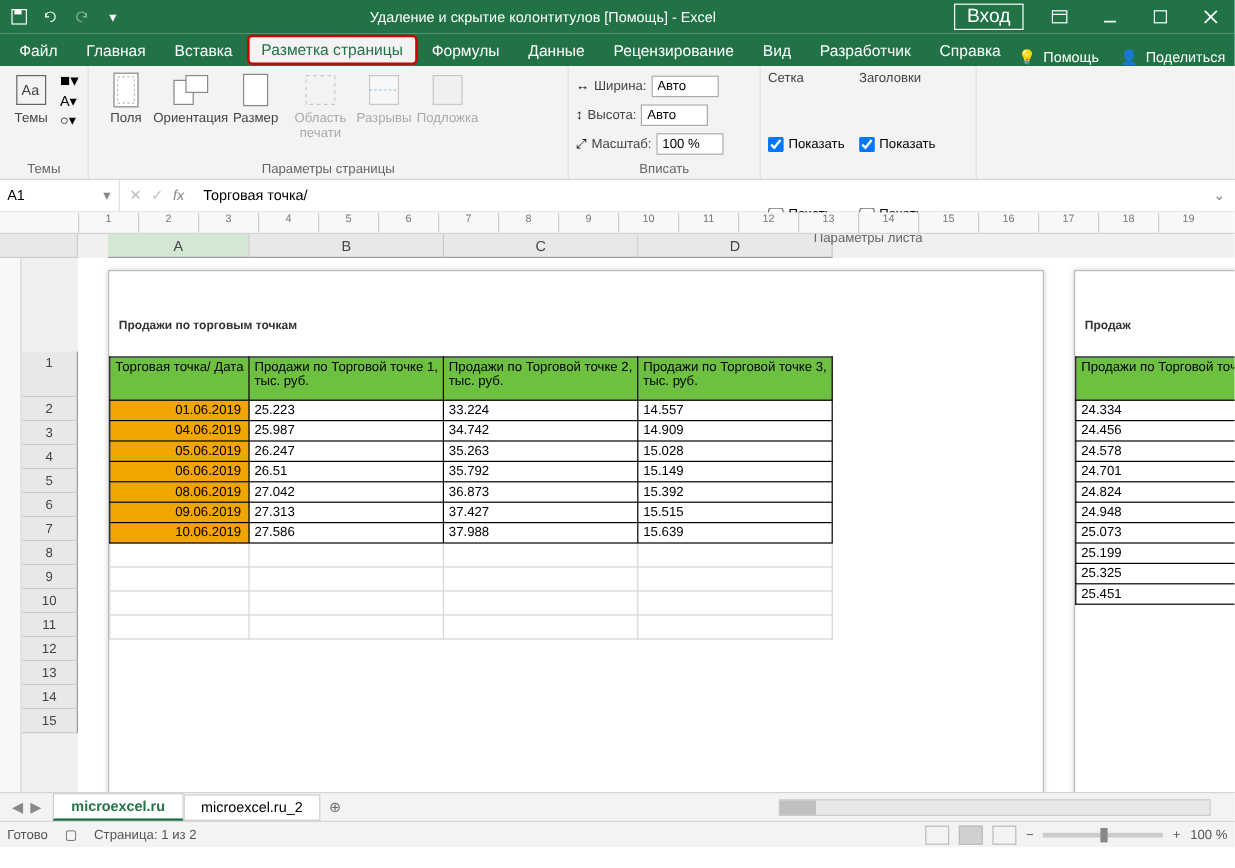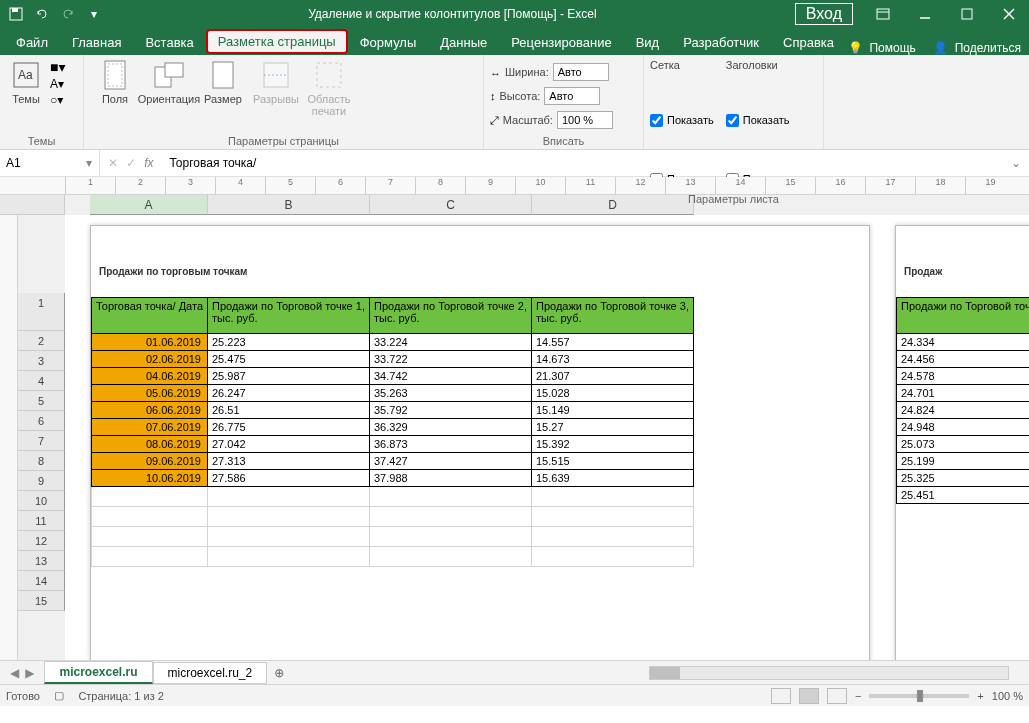--- a/index.html
+++ b/index.html
@@ -152,21 +152,21 @@
   <div class="menutab">Справка</div>
   <div class="menutabs-right">
     <span>💡</span>
     <span>Помощь</span>
     <span style="margin-left:12px">👤</span>
     <span>Поделиться</span>
   </div>
 </div>
 
 <div class="ribbon">
-  <div class="ribgroup" style="width:84px">
+  <div class="ribgroup" style="width:74px">
     <div class="ribgroup-content">
       <div class="bigbtn" style="width:40px">
         <div class="ico">
             <svg width="28" height="28">
               <rect x="2" y="2" width="24" height="24" fill="none" stroke="#666"></rect>
               <text x="6" y="18" font-size="12" fill="#444">Aa</text>
             </svg>
           </div>
         <div class="lbl">Темы</div>
       </div>
@@ -200,36 +200,44 @@
           <div class="lbl">Ориентация</div>
         </div>
       <div class="bigbtn">
           <div class="ico">
             <svg width="24" height="30">
               <rect x="2" y="2" width="20" height="26" fill="#fff" stroke="#888"></rect>
             </svg>
           </div>
           <div class="lbl">Размер</div>
         </div>
+      <div class="bigbtn disabled">
+          <div class="ico" style="opacity:.4">
+            <svg width="28" height="28">
+              <rect x="2" y="2" width="24" height="24" fill="none" stroke="#888" stroke-dasharray="3"></rect>
+            </svg>
+          </div>
+          <div class="lbl">Область печати</div>
+        </div>
       <div class="bigbtn disabled" style="width:48px">
           <div class="ico" style="opacity:.4">
             <svg width="28" height="28">
               <rect x="2" y="2" width="24" height="24" fill="#fff" stroke="#888"></rect>
               <line x1="2" y1="14" x2="26" y2="14" stroke="#06c" stroke-dasharray="2"></line>
             </svg>
           </div>
           <div class="lbl">Разрывы</div>
         </div>
       <div class="bigbtn disabled">
           <div class="ico" style="opacity:.4">
             <svg width="28" height="28">
-              <rect x="2" y="2" width="24" height="24" fill="none" stroke="#888" stroke-dasharray="3"></rect>
-            </svg>
-          </div>
-          <div class="lbl">Область печати</div>
+              <rect x="2" y="2" width="24" height="24" fill="#eee" stroke="#888"></rect>
+            </svg>
+          </div>
+          <div class="lbl">Подложка</div>
         </div>
     </div>
     <div class="ribgroup-label">Параметры страницы</div>
   </div>
 
   <div class="ribgroup" style="width:160px">
     <div class="ribgroup-content">
       <div class="smallstack" style="padding-top:4px">
         <div class="smallrow">
             <span>↔</span>
@@ -361,48 +369,36 @@
             </tr>
           </thead>
         <tbody id="tbody">
             <tr>
               <td class="date-col">01.06.2019</td>
               <td class="val">25.223</td>
               <td class="val">33.224</td>
               <td class="val">14.557</td>
             </tr>
             <tr>
-              <td class="date-col">02.06.2019</td>
-              <td class="val">25.475</td>
-              <td class="val">33.722</td>
-              <td class="val">14.673</td>
-            </tr>
-            <tr>
               <td class="date-col">04.06.2019</td>
               <td class="val">25.987</td>
               <td class="val">34.742</td>
-              <td class="val">21.307</td>
+              <td class="val">14.909</td>
             </tr>
             <tr>
               <td class="date-col">05.06.2019</td>
               <td class="val">26.247</td>
               <td class="val">35.263</td>
               <td class="val">15.028</td>
             </tr>
             <tr>
               <td class="date-col">06.06.2019</td>
               <td class="val">26.51</td>
               <td class="val">35.792</td>
               <td class="val">15.149</td>
-            </tr>
-            <tr>
-              <td class="date-col">07.06.2019</td>
-              <td class="val">26.775</td>
-              <td class="val">36.329</td>
-              <td class="val">15.27</td>
             </tr>
             <tr>
               <td class="date-col">08.06.2019</td>
               <td class="val">27.042</td>
               <td class="val">36.873</td>
               <td class="val">15.392</td>
             </tr>
             <tr>
               <td class="date-col">09.06.2019</td>
               <td class="val">27.313</td>

